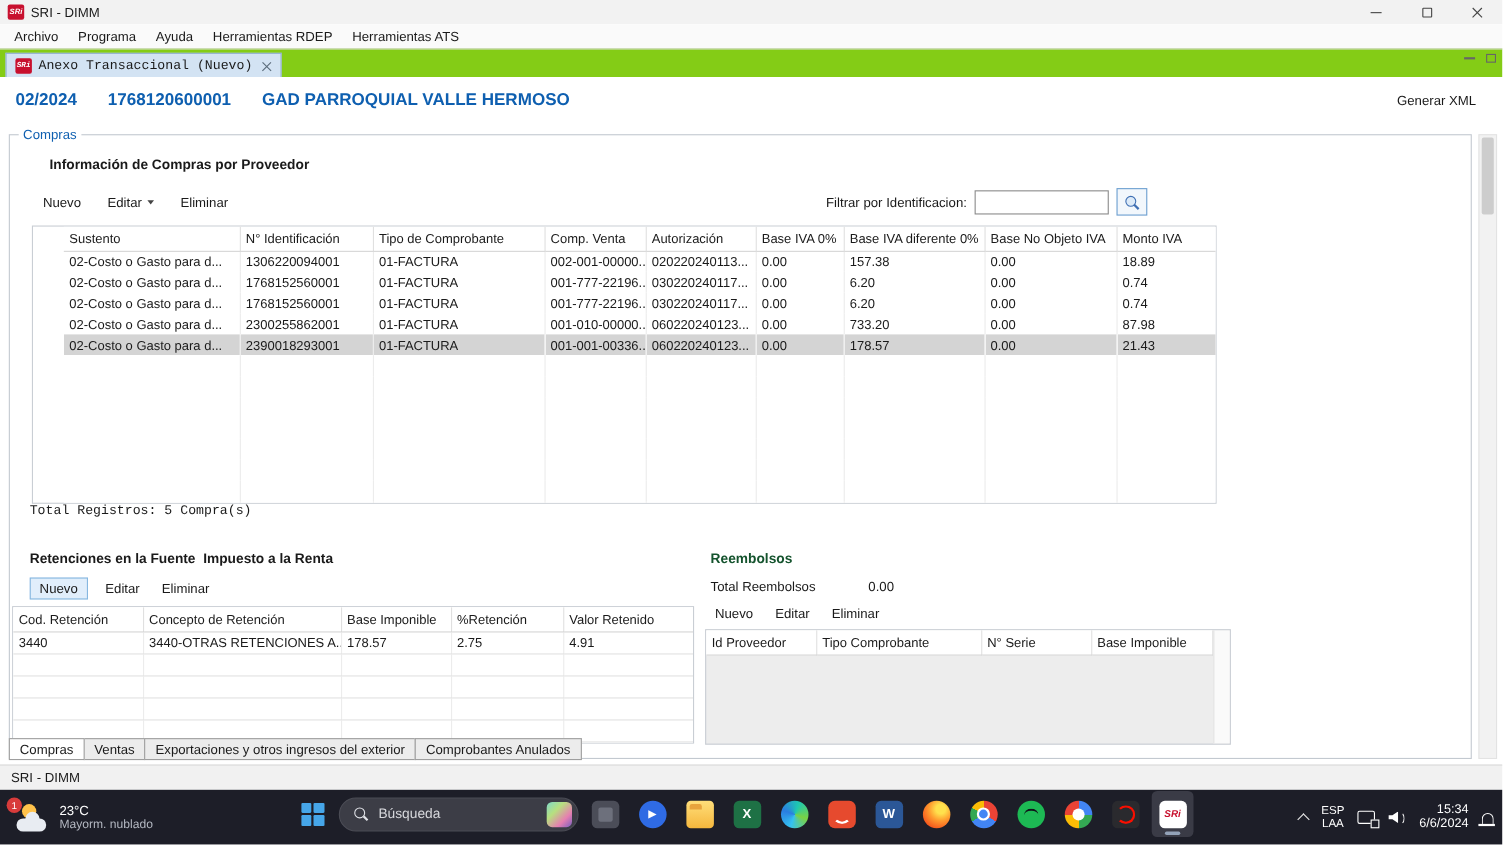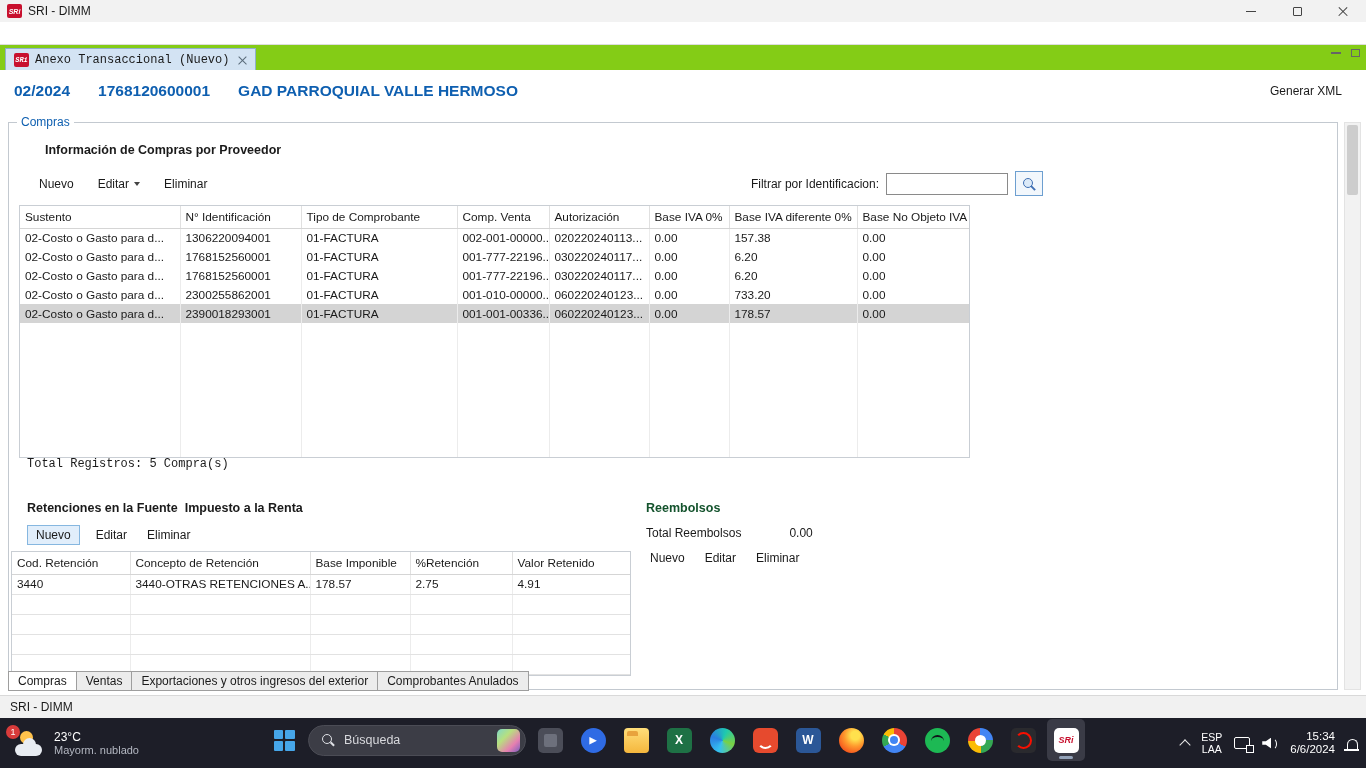--- a/index.html
+++ b/index.html
@@ -51,21 +51,21 @@
 
   .filter-area { position:absolute; top:48px; right:294px; display:flex; align-items:center; gap:7px; }
   .filter-input { width:122px; height:22px; border:1px solid #8a8a8a; background:#fff; font-family:"Liberation Sans",sans-serif; font-size:12px; padding:0 4px; }
   .search-btn { width:28px; height:25px; border:1px solid #6d9fd0; background:#f2f7fc; display:flex; align-items:center; justify-content:center; }
   .mag-blue { position:relative; width:14px; height:14px; }
   .mag-blue::before { content:''; position:absolute; top:1px; left:1px; width:8px; height:8px; border:1.7px solid #3f6fb3; border-radius:50%; background:#dceaf8; }
   .mag-blue::after { content:''; position:absolute; width:6px; height:2px; background:#3f6fb3; transform:rotate(45deg); top:10px; left:8px; }
 
   
   .tbl-wrap { position:absolute; border:1px solid #c9ced4; overflow:hidden; display:flex; background:#fff; }
-  .compras-wrap { top:82px; left:10px; width:951px; height:253px; }
+  .compras-wrap { top:82px; left:20px; width:1077px; height:253px;padding-left:28px; }
   .ret-wrap { top:428px; left:2px; width:620px; height:125px; }
   .reemb-wrap { top:449px; left:632px; width:478px; height:105px; background:#ededed; }
   table.grid { border-collapse:collapse; table-layout:fixed; font-size:11.8px; align-self:flex-start; background:#fff; }
   .grid th { font-weight:normal; text-align:left; padding:3px 5px; height:22px; border-right:1px solid #e0e0e0; border-bottom:1px solid #d5d5d5; white-space:nowrap; overflow:hidden; background:#fff; }
   .grid td { padding:2px 5px; height:19px; border-right:1px solid #ececec; white-space:nowrap; overflow:hidden; }
   .grid tr.selected td { background:#d4d4d4; }
   .grid-ret td { border-bottom:1px solid #e2e2e2; height:20px; }
   .grid-reemb { background:transparent; }
   .vtrack { width:16px; background:#f3f3f3; border-left:1px solid #e2e2e2; align-self:stretch; }
   .vtrack.white { background:#fafafa; }
@@ -163,20 +163,27 @@
         </div>
       <div class="win-btn">
           <div class="max-glyph"></div>
         </div>
       <div class="win-btn">
           <div class="x-glyph"></div>
         </div>
     </div>
   </div>
 
+  <div class="menubar">
+    <div class="menu-item">Archivo</div>
+    <div class="menu-item">Programa</div>
+    <div class="menu-item">Ayuda</div>
+    <div class="menu-item">Herramientas RDEP</div>
+    <div class="menu-item">Herramientas ATS</div>
+  </div>
 
   <div class="tabstrip">
     <div class="doc-tab">
       <div class="sri-logo-sm" style="margin:0">SRi</div>
       <span>Anexo Transaccional (Nuevo)</span>
       <div class="tab-close"></div>
     </div>
     <div class="mdi-controls">
       <div>
           <div class="mdi-min"></div>
@@ -487,20 +494,40 @@
         <div class="tb-item">
             <span>Nuevo</span>
           </div>
         <div class="tb-item">
             <span>Editar</span>
           </div>
         <div class="tb-item">
             <span>Eliminar</span>
           </div>
       </div>
+      <div class="tbl-wrap reemb-wrap">
+        <table class="grid grid-reemb" style="width: 460px;">
+            <colgroup>
+              <col style="width: 100px;">
+              <col style="width: 150px;">
+              <col style="width: 100px;">
+              <col style="width: 110px;">
+            </colgroup>
+            <thead>
+              <tr>
+                <th>Id Proveedor</th>
+                <th>Tipo Comprobante</th>
+                <th>N° Serie</th>
+                <th>Base Imponible</th>
+              </tr>
+            </thead>
+            <tbody></tbody>
+          </table>
+        <div class="vtrack white"></div>
+      </div>
     </div>
 
     <div class="content-vscroll">
         <div class="thumb"></div>
       </div>
 
     <div class="bottom-tabs">
       <div class="btab active">Compras</div>
       <div class="btab">Ventas</div>
       <div class="btab">Exportaciones y otros ingresos del exterior</div>

